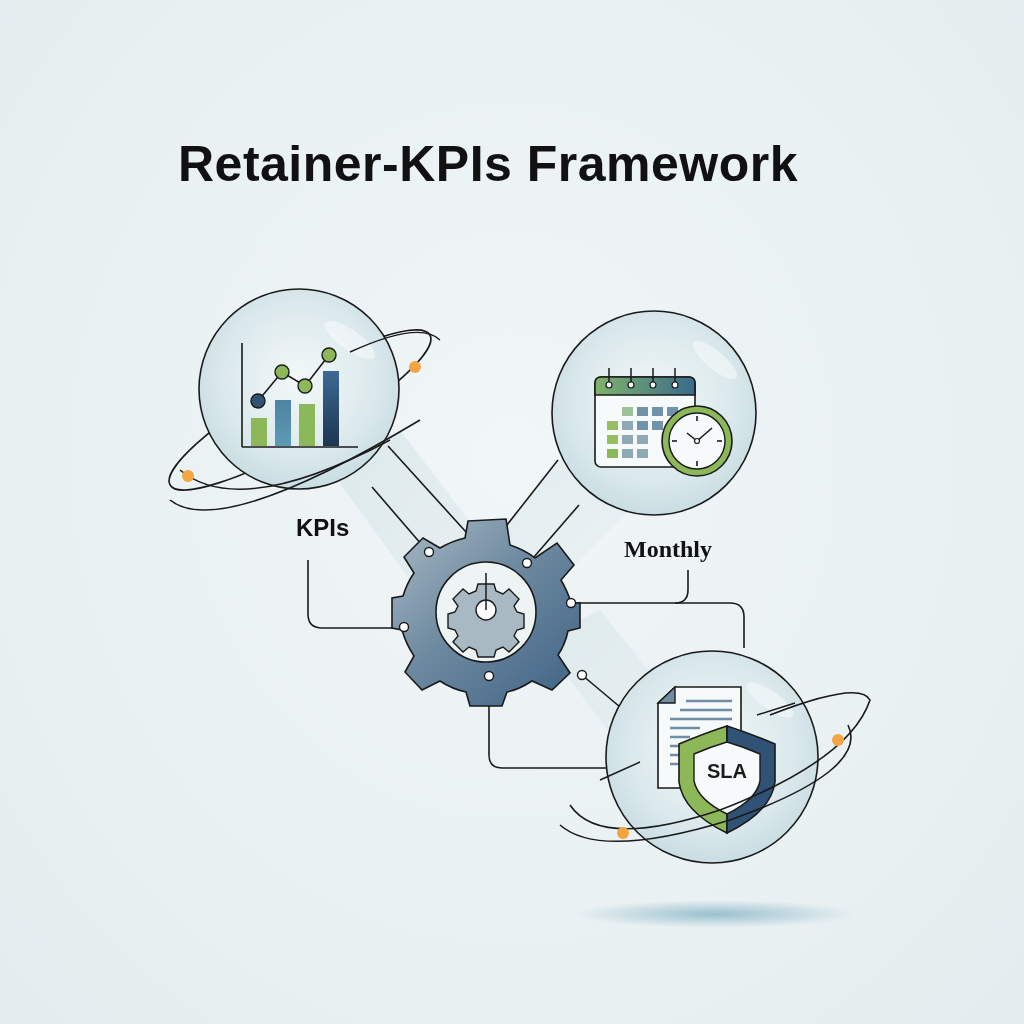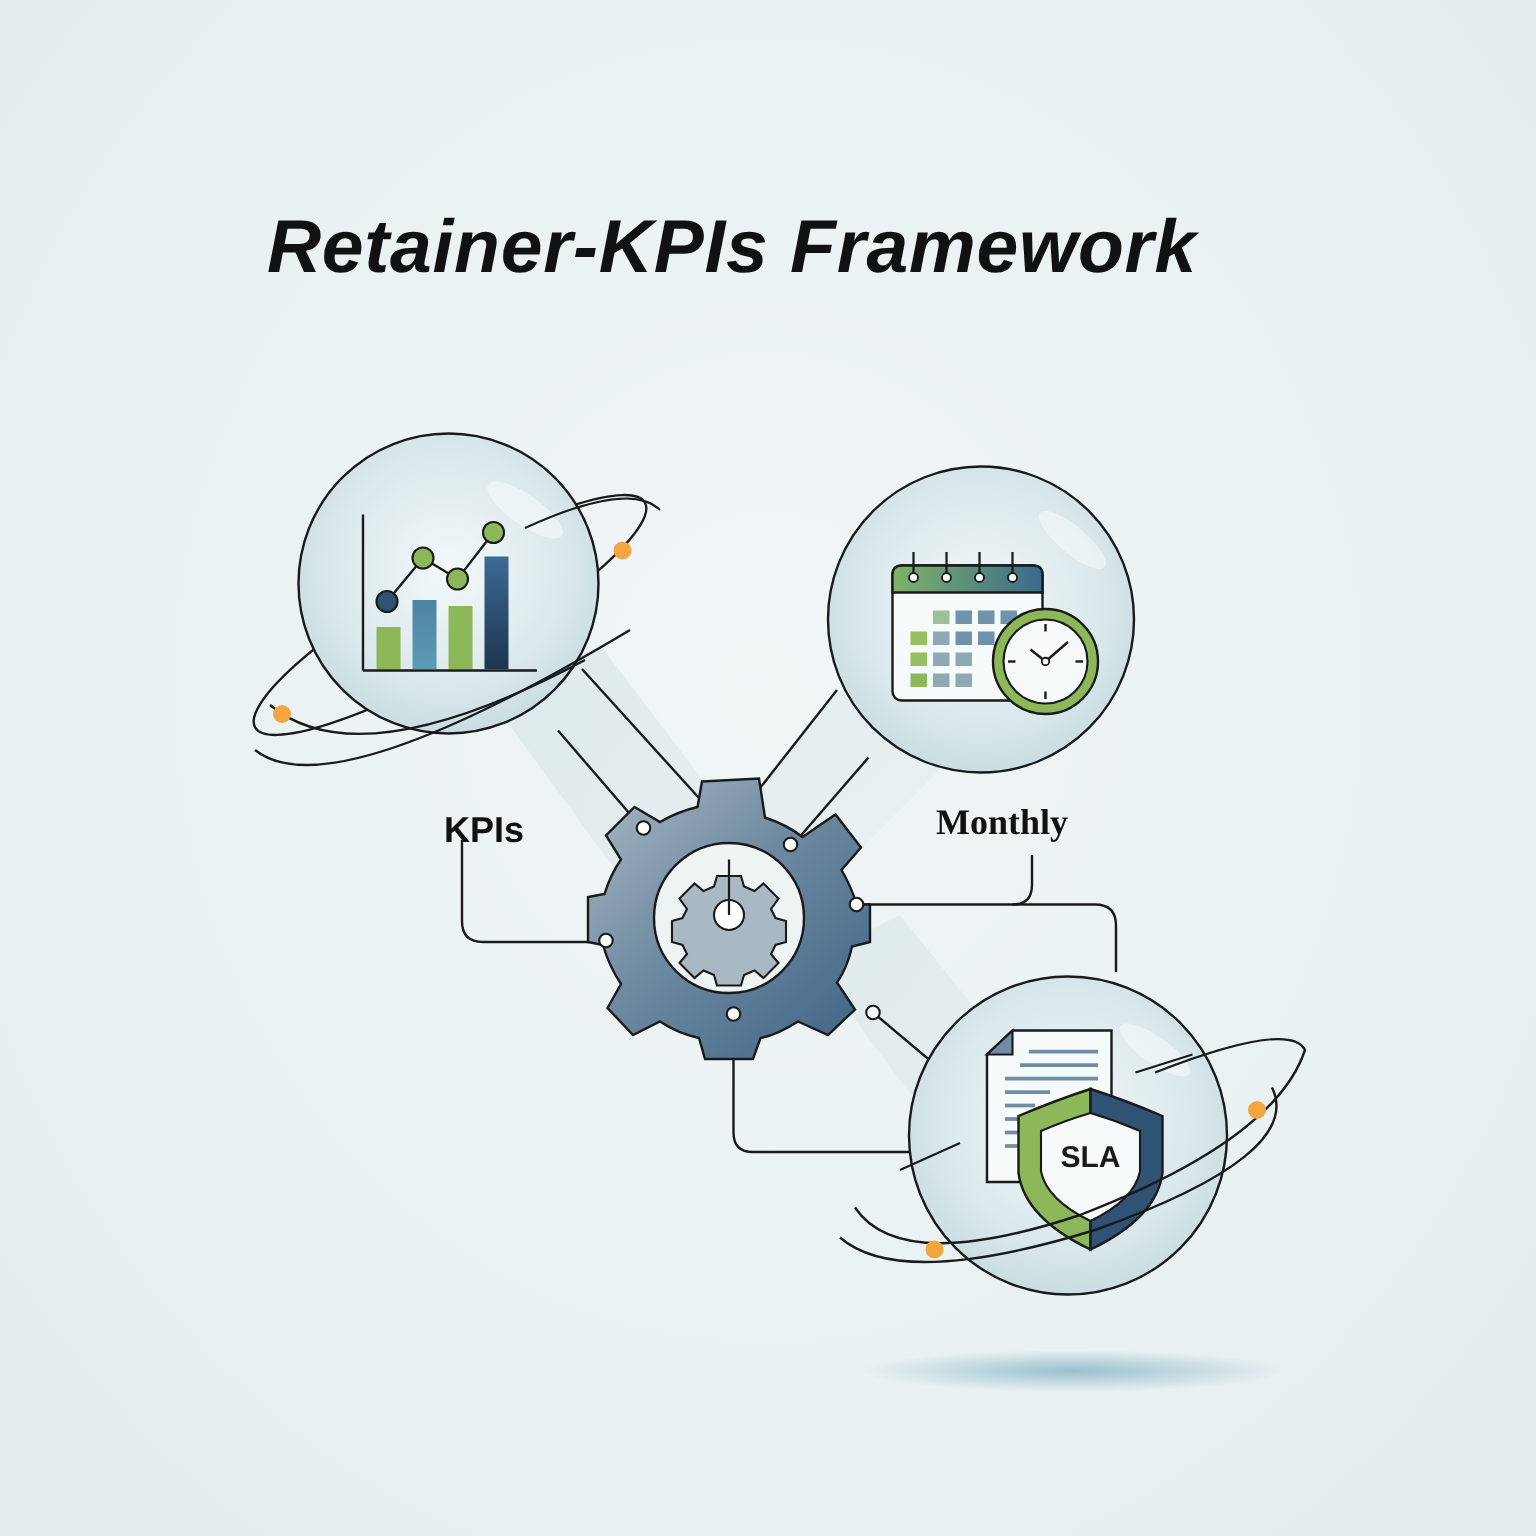--- a/index.html
+++ b/index.html
@@ -5,21 +5,21 @@
   html, body { margin:0; padding:0; }
   body {
     width:1024px; height:1024px; overflow:hidden;
     background: radial-gradient(ellipse at 50% 45%, #f1f6f7 0%, #e8f0f1 70%, #e3ecee 100%);
     font-family: "Liberation Sans", "DejaVu Sans", sans-serif;
     position:relative;
   }
   .title {
     position:absolute; left:0; width:100%; top:135px;
     text-align:center; font-size:50px; font-weight:bold; color:#111;
-    letter-spacing:0.5px; padding-left:-20px;font-style:italic;
+    letter-spacing:0.5px; padding-left:-20px;
   }
   .title span { position:relative; left:-24px; }
   .label {
     position:absolute; font-weight:bold; font-size:24px; color:#111;
   }
   svg.diagram { position:absolute; left:0; top:0; }
 </style>
 </head>
 <body>
 
@@ -194,14 +194,14 @@
     </g>
     <path d="M570,805 Q600,850 720,810 Q850,760 870,700 Q860,680 770,715" fill="none" stroke="#1a1a1a" stroke-width="1.6"></path>
     <path d="M560,825 Q600,860 730,820 Q870,770 848,725" fill="none" stroke="#1a1a1a" stroke-width="1.6"></path>
     <line x1="640" y1="762" x2="600" y2="780" stroke="#1a1a1a" stroke-width="1.4"></line>
     <line x1="757" y1="715" x2="795" y2="703" stroke="#1a1a1a" stroke-width="1.4"></line>
     <circle cx="838" cy="740" r="6" fill="#f2a540"></circle>
     <circle cx="623" cy="833" r="6" fill="#f2a540"></circle>
   </g>
 </svg>
 
-<div class="label" style="left:296px; top:540px;">KPIs</div>
+<div class="label" style="left:296px; top:514px;">KPIs</div>
 <div class="label" style="left:624px; top:536px;font-family:Liberation Serif, serif;">Monthly</div>
 
 </body></html>

